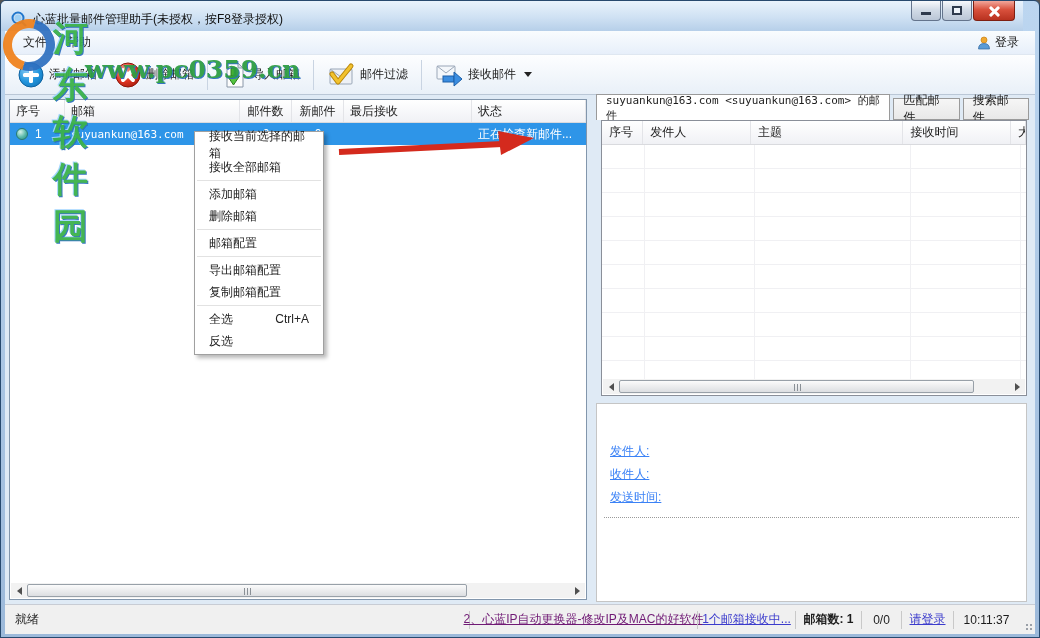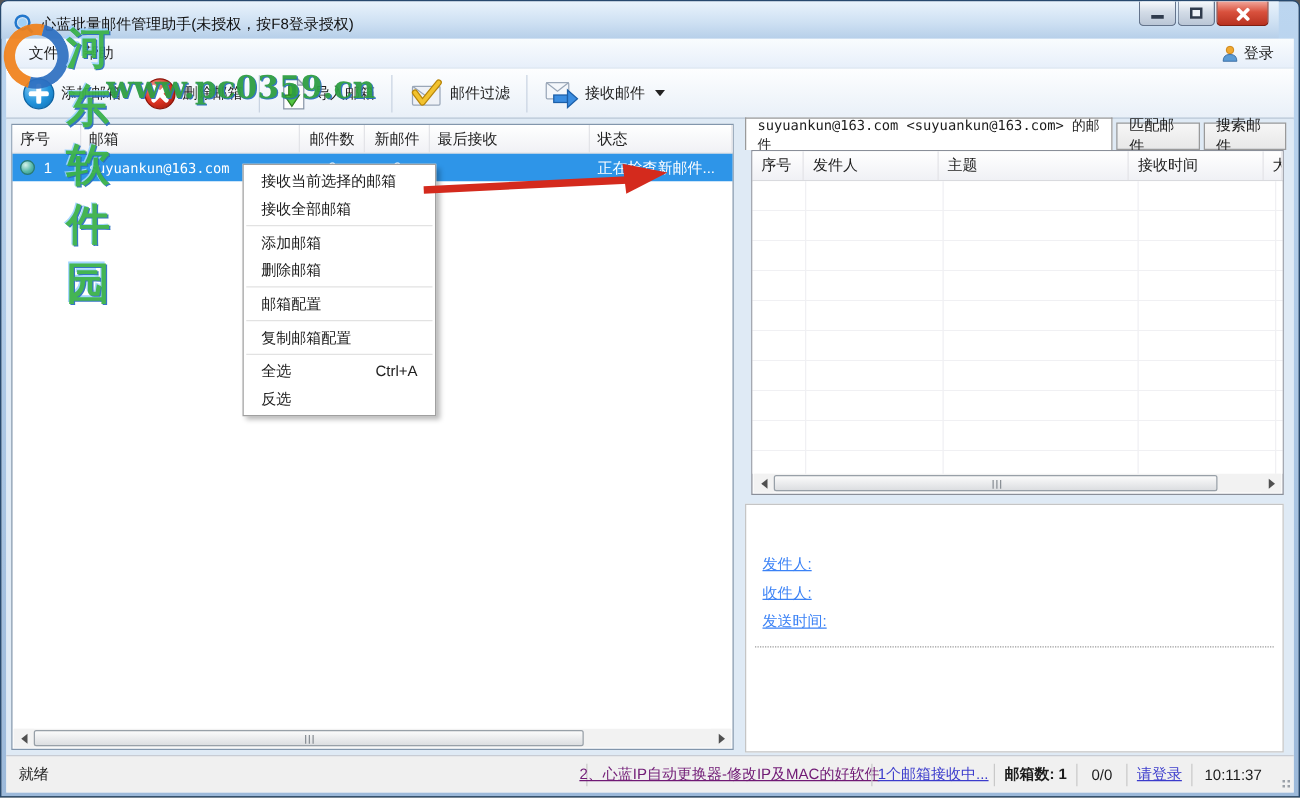--- a/index.html
+++ b/index.html
@@ -85,21 +85,21 @@
   .m-no{width:42px;} .m-from{width:110px;} .m-subj{width:156px;} .m-time{width:110px;} .m-size{flex:1; padding:0 3px;}
   .ml-body{ position:absolute; left:0; right:0; top:24px; bottom:16px;
     background:repeating-linear-gradient(#fff 0 23px, #f0f0f3 23px 24px); }
   .vline{ position:absolute; top:0; bottom:0; width:1px; background:#f0f0f3; }
   .detail{ position:absolute; left:0; right:2px; top:309px; bottom:0; background:#fff;
     border:1px solid #c5c5c5; padding:36px 13px 0; }
   .detail .dl{ color:#3b82f6; line-height:23px;text-decoration:underline; }
   .dotted{ border-bottom:1px dotted #9a9a9a; margin:8px -6px 0; }
 
   
-  .ctxmenu{ position:absolute; left:193px; top:130px; width:155px; background:#fff;
+  .ctxmenu{ position:absolute; left:193px; top:130px; width:130px; background:#fff;
     border:1px solid #a0a0a0; box-shadow:3px 3px 4px rgba(0,0,0,.28); z-index:40; padding:2px 0; }
   .mi{ height:22px; display:flex; align-items:center; padding:0 14px; justify-content:space-between; }
   .msep{ height:1px; background:#e2e2e2; margin:2px 2px; }
   .shortcut{ color:#222; }
 
   
   .arrow-svg{ position:absolute; left:0; top:0; width:1040px; height:638px; z-index:60; pointer-events:none; }
 
   
   .statusbar{ position:absolute; left:0; right:0; bottom:0; height:30px; background:#f0f0f0;
@@ -337,20 +337,23 @@
       </div>
     <div class="mi">
         <span>删除邮箱</span>
       </div>
     <div class="msep"></div>
     <div class="mi">
         <span>邮箱配置</span>
       </div>
     <div class="msep"></div>
     <div class="mi">
+        <span>导出邮箱配置</span>
+      </div>
+    <div class="mi">
         <span>复制邮箱配置</span>
       </div>
     <div class="msep"></div>
     <div class="mi">
       <span>全选</span>
       <span class="shortcut">Ctrl+A</span>
     </div>
     <div class="mi">
         <span>反选</span>
       </div>

